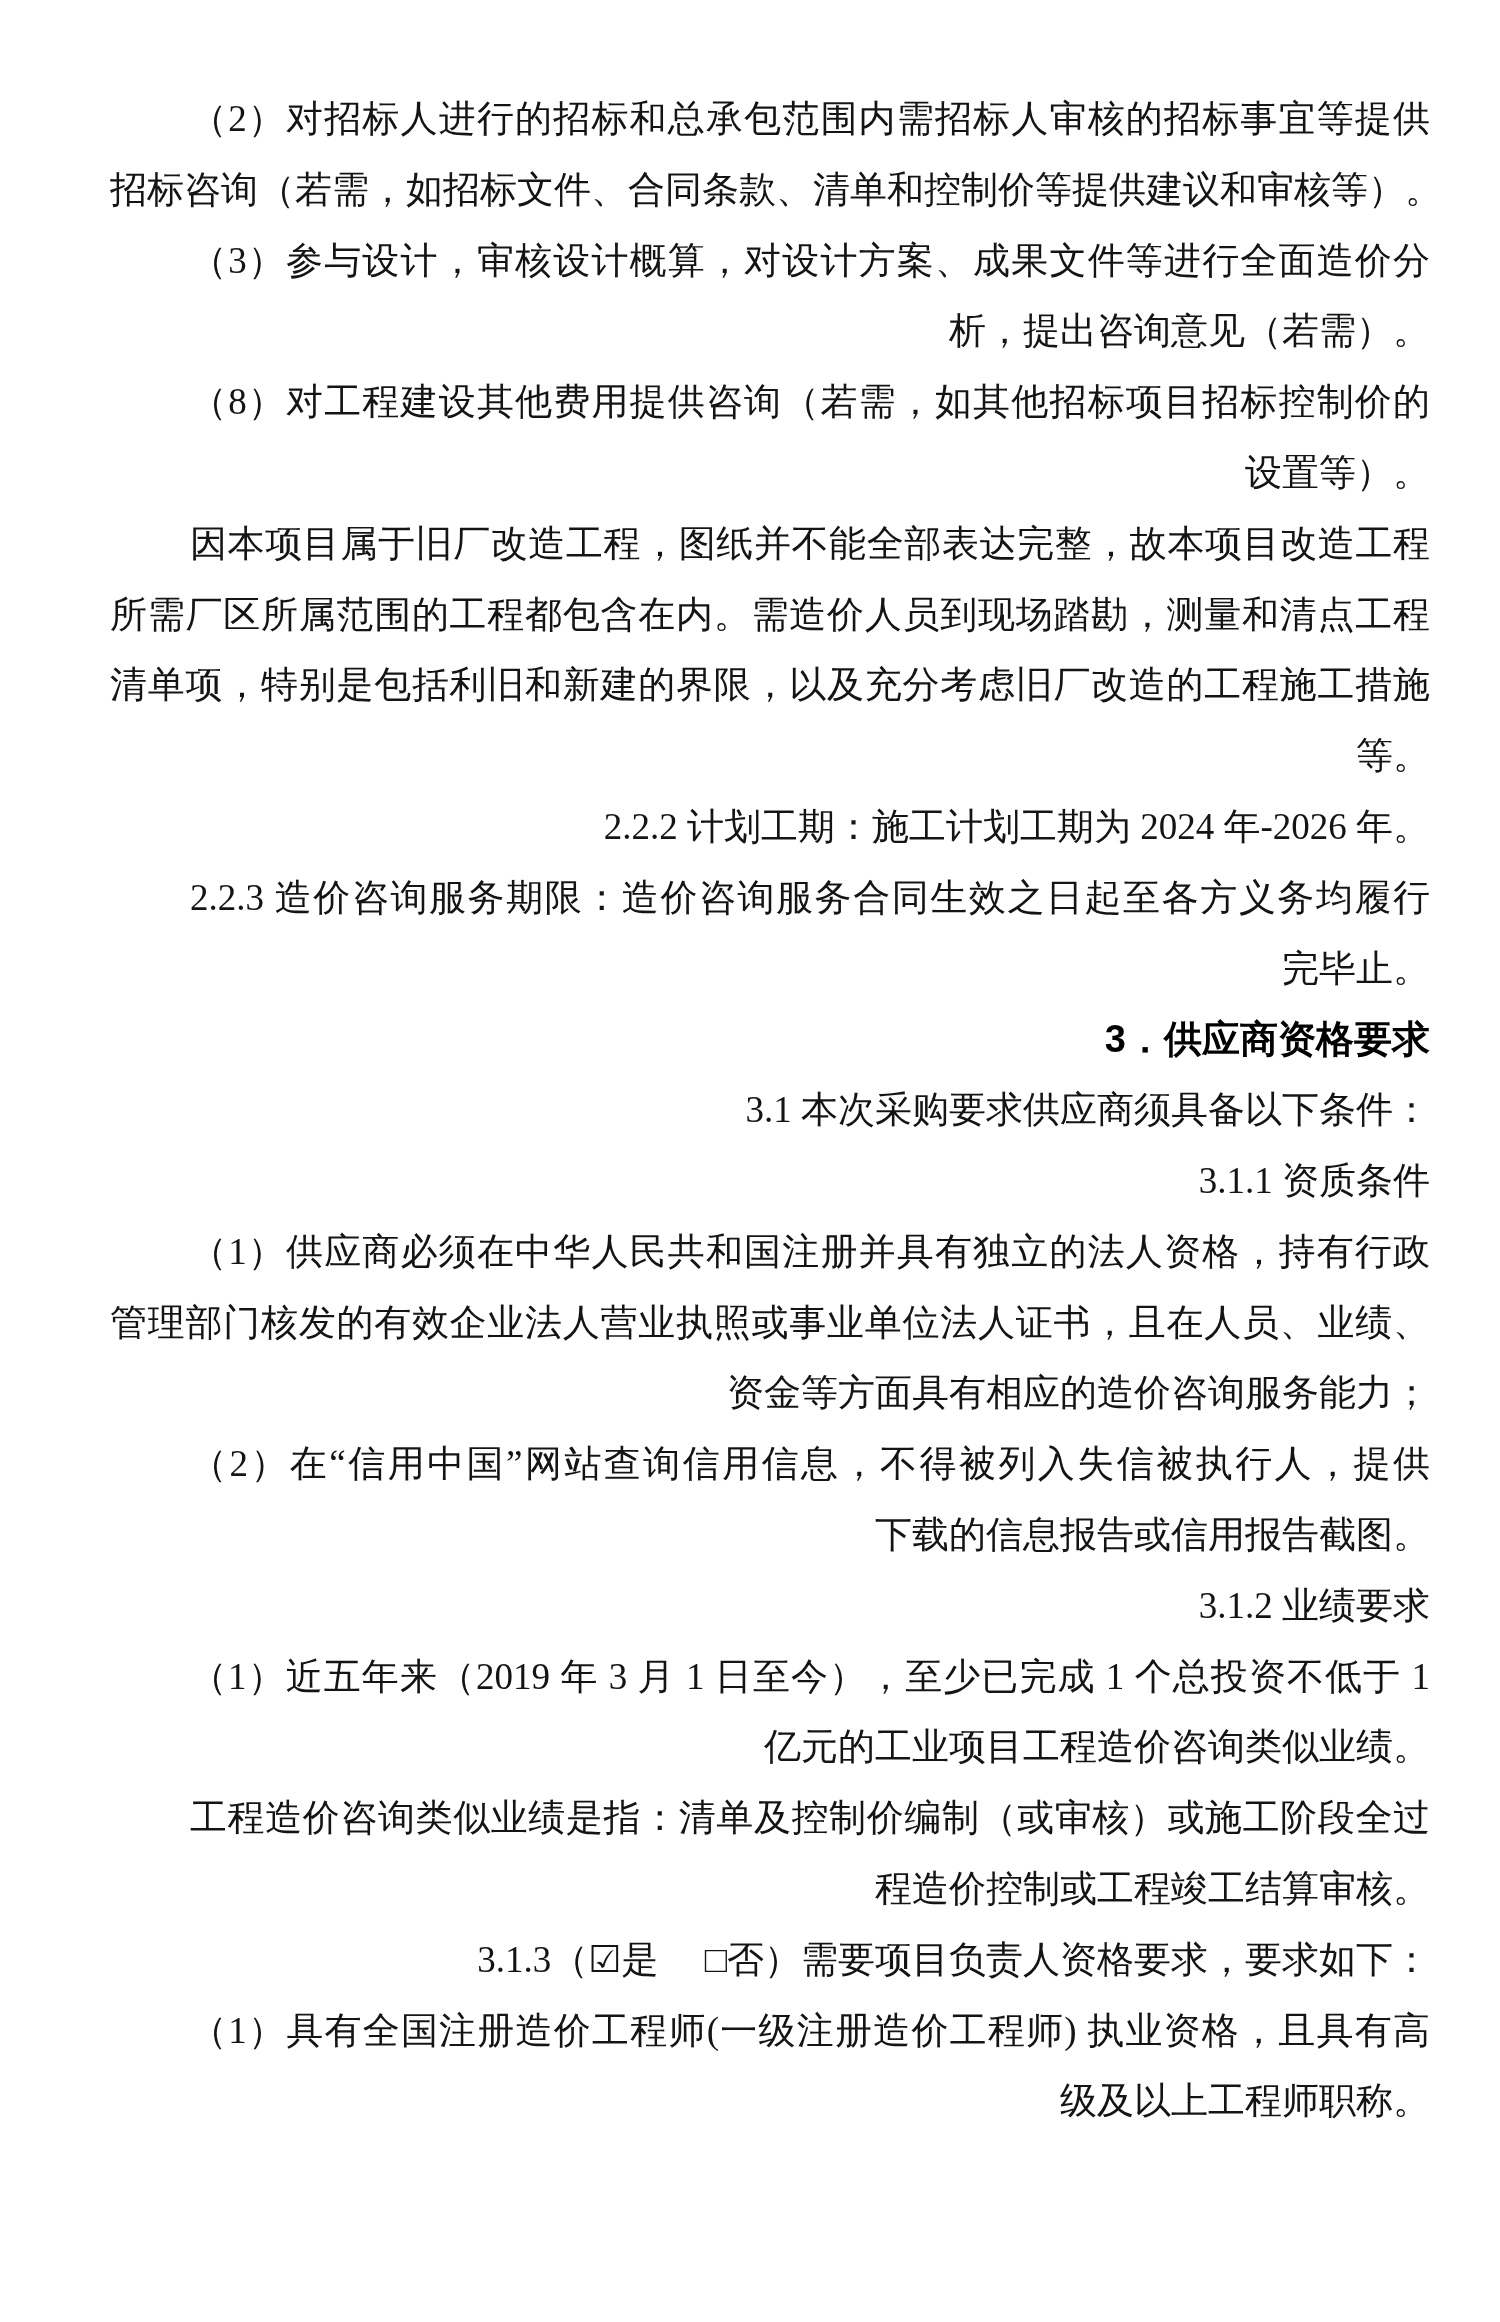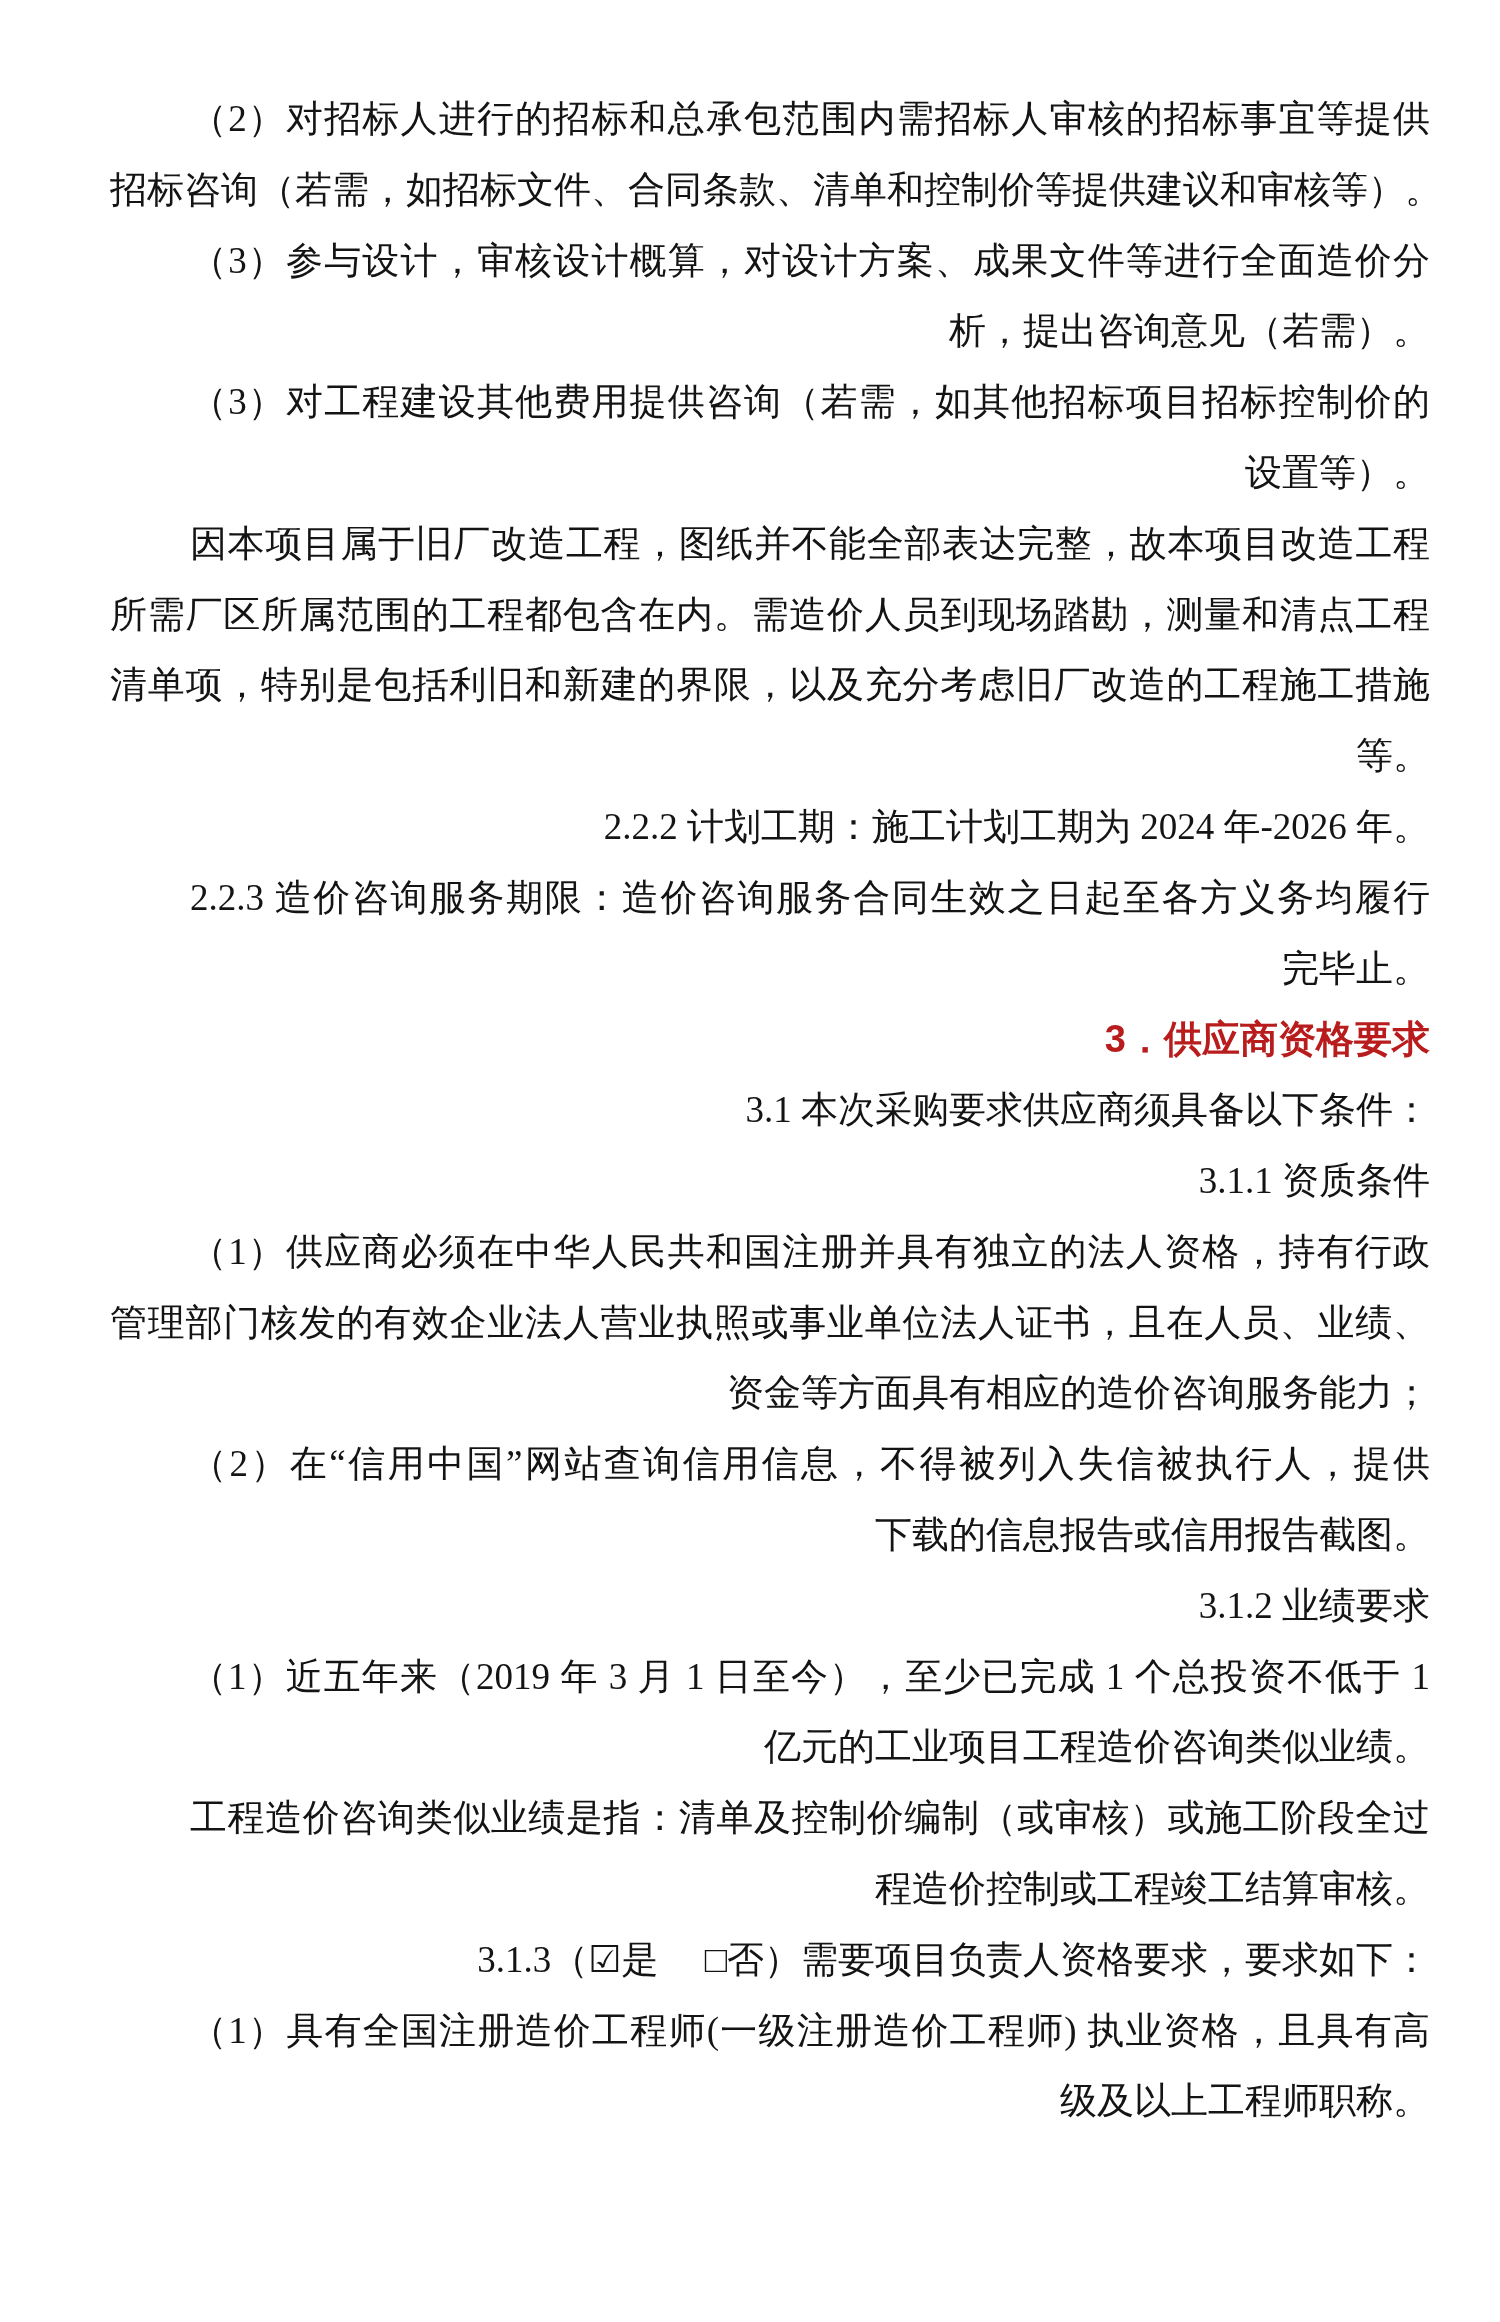--- a/index.html
+++ b/index.html
@@ -34,38 +34,38 @@
     text-align-last:justify;
   }
   
   .line.ind{
     padding-left:80px;
   }
   .line.heading{
     font-family:"Liberation Sans","DejaVu Sans",sans-serif;
     font-weight:bold;
     font-size:38px;
-    color:#b91c1c;
+    color:#000000;
   }
   .ul{
     text-decoration-thickness:3px;
     text-underline-offset:9px;
     text-decoration-color:#000000;
   }
 </style>
 </head>
 <body>
 
 <div class="page">
   <div class="doc">
       <div class="line ind fill">（2）对招标人进行的招标和总承包范围内需招标人审核的招标事宜等提供</div>
       <div class="line">招标咨询（若需，如招标文件、合同条款、清单和控制价等提供建议和审核等）。</div>
       <div class="line ind fill">（3）参与设计，审核设计概算，对设计方案、成果文件等进行全面造价分</div>
       <div class="line">析，提出咨询意见（若需）。</div>
-      <div class="line ind fill">（3）对工程建设其他费用提供咨询（若需，如其他招标项目招标控制价的</div>
+      <div class="line ind fill">（8）对工程建设其他费用提供咨询（若需，如其他招标项目招标控制价的</div>
       <div class="line">设置等）。</div>
       <div class="line ind fill">因本项目属于旧厂改造工程，图纸并不能全部表达完整，故本项目改造工程</div>
       <div class="line fill">所需厂区所属范围的工程都包含在内。需造价人员到现场踏勘，测量和清点工程</div>
       <div class="line fill">清单项，特别是包括利旧和新建的界限，以及充分考虑旧厂改造的工程施工措施</div>
       <div class="line">等。</div>
       <div class="line ind">2.2.2 计划工期：施工计划工期为 2024 年-2026 年。</div>
       <div class="line ind fill">2.2.3 造价咨询服务期限：造价咨询服务合同生效之日起至各方义务均履行</div>
       <div class="line">完毕止。</div>
       <div class="line heading">3．供应商资格要求</div>
       <div class="line ind">3.1 本次采购要求供应商须具备以下条件：</div>

